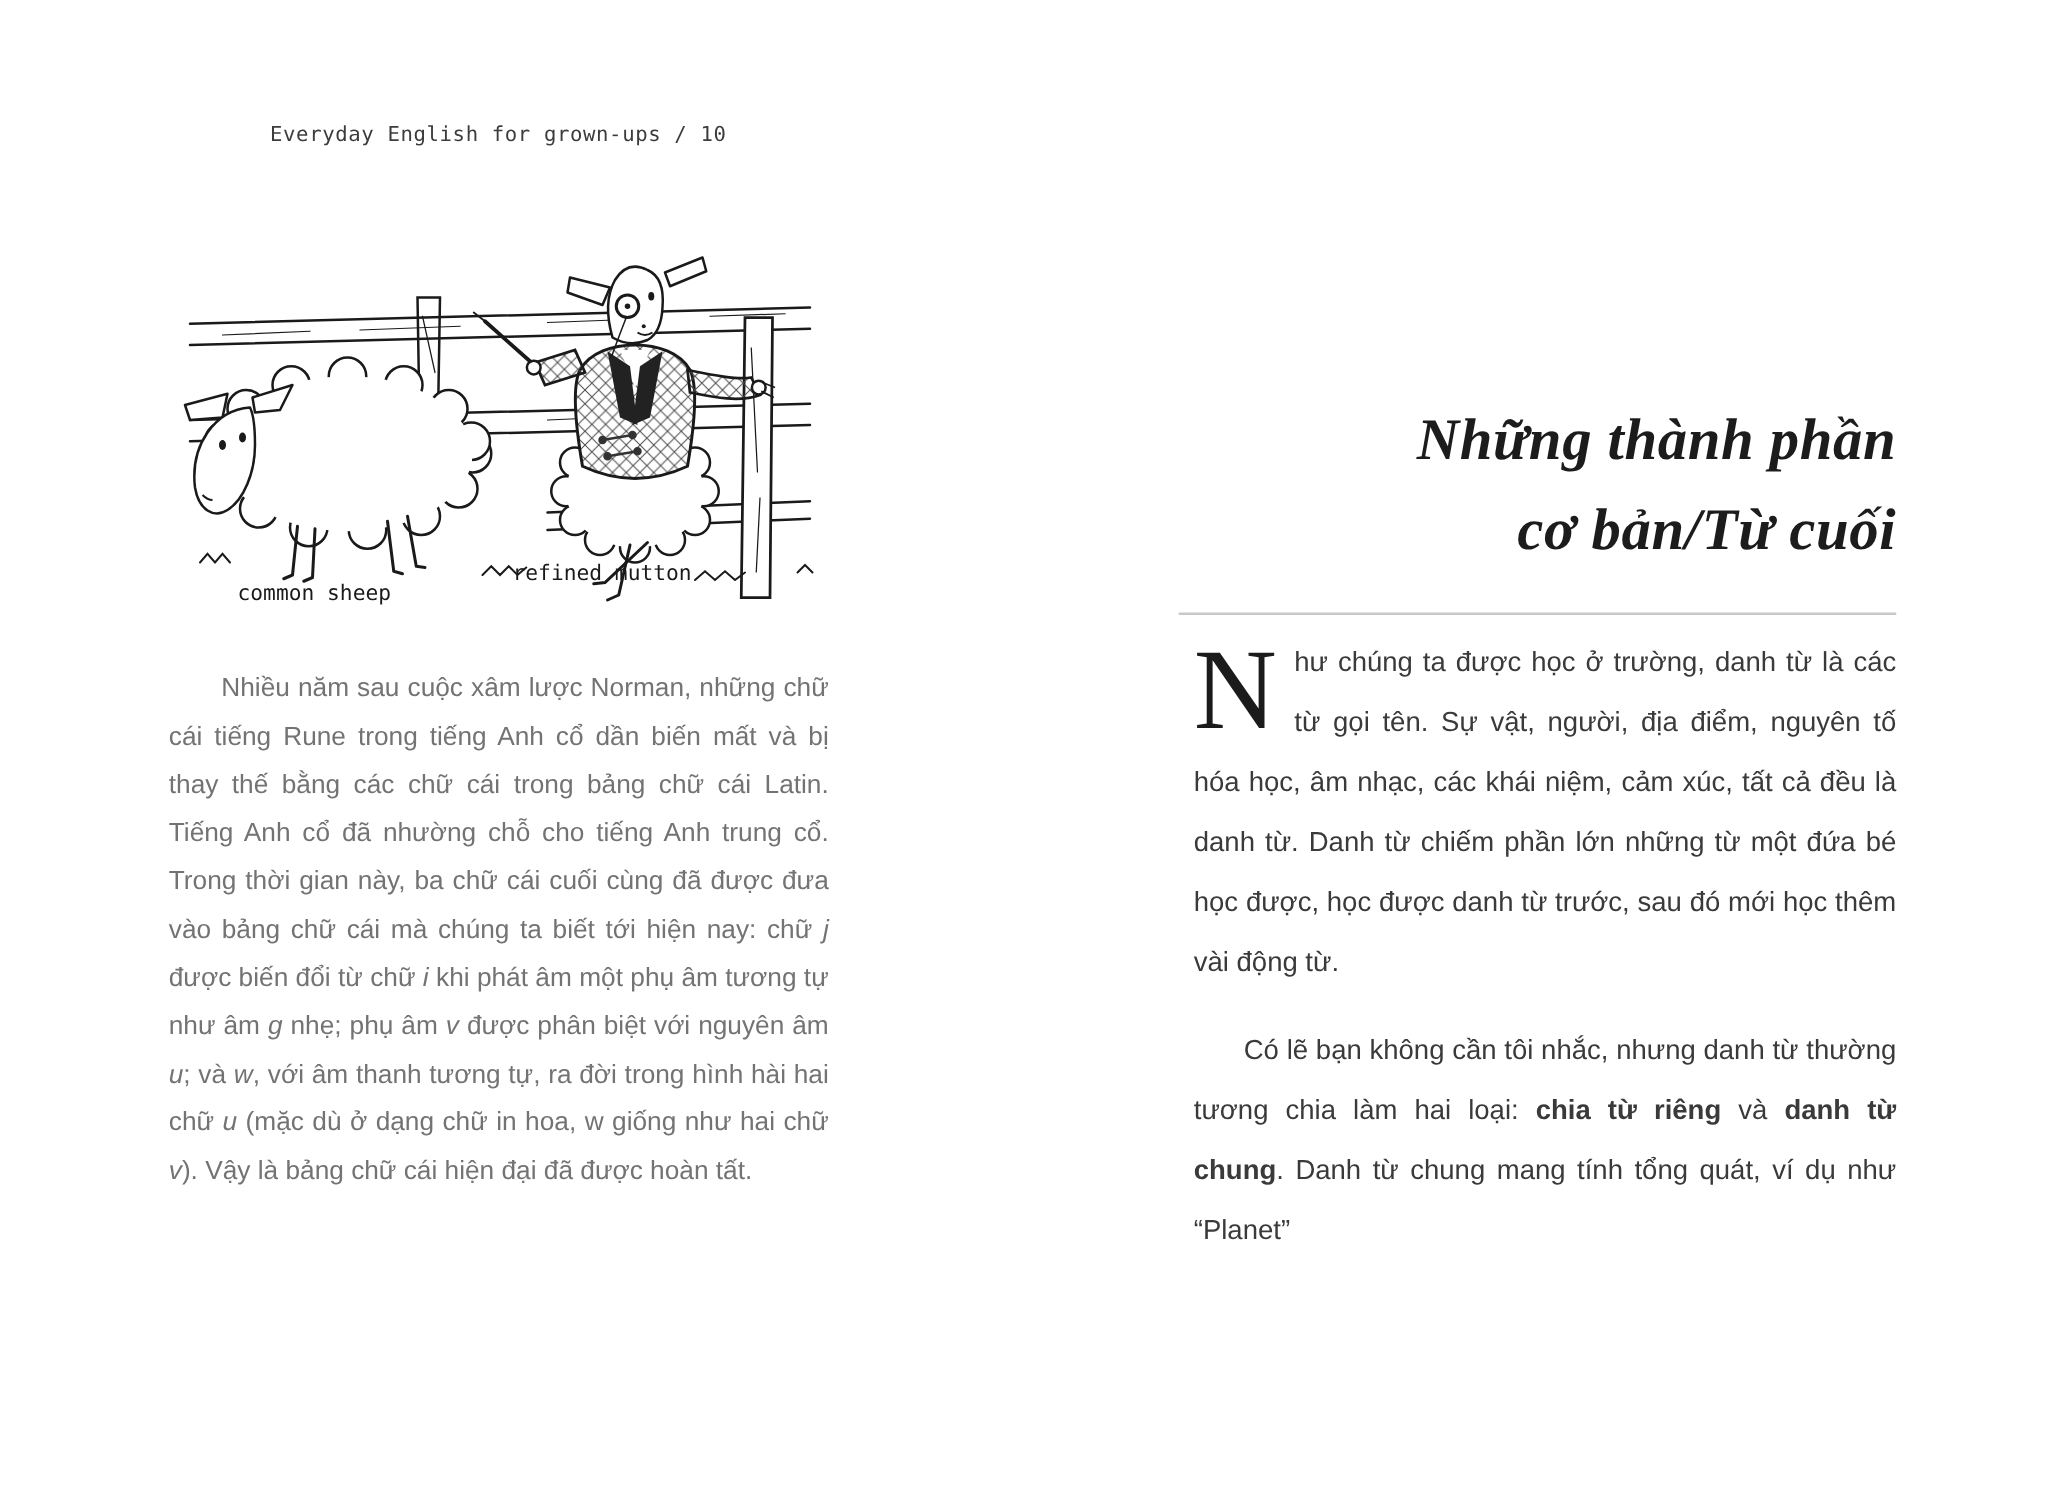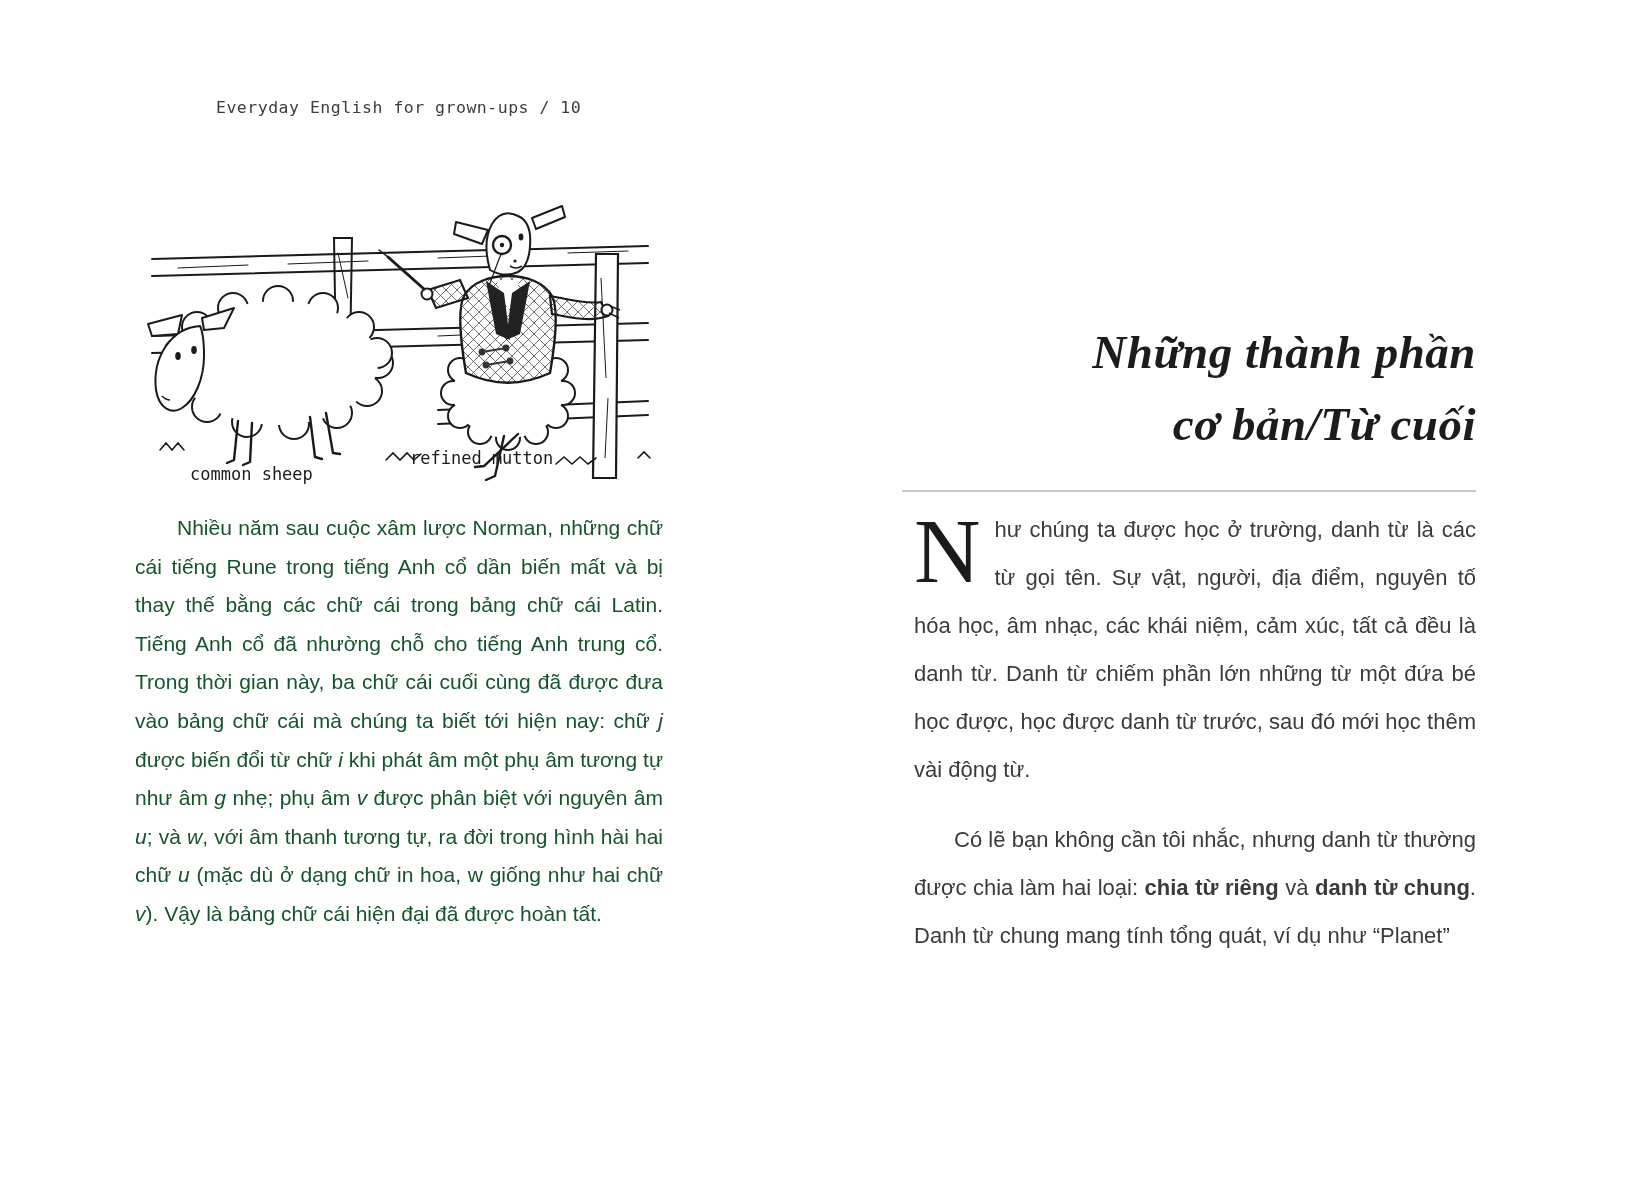--- a/index.html
+++ b/index.html
@@ -9,26 +9,26 @@
   }
   .page-header{
     position:absolute;left:216px;top:98px;
     font-family:"DejaVu Sans Mono", monospace;
     font-size:16.5px;letter-spacing:.5px;color:#3c3c3c;white-space:nowrap;
   }
   .illustration{
     position:absolute;left:138px;top:158px;width:528px;height:338px;
   }
   .left-para{
-    position:absolute;left:135px;top:488px;width:528px;
-    font-size:21px;line-height:38.6px;text-align:justify;color:#14532d;
+    position:absolute;left:135px;top:511px;width:528px;
+    font-size:21px;line-height:38.6px;text-align:justify;color:#737373;
     text-indent:42px;
   }
   .right-col{
-    position:absolute;left:914px;top:316px;width:562px;color:#3a3a3a;
+    position:absolute;left:955px;top:316px;width:562px;color:#3a3a3a;
   }
   .chapter-title{
     text-align:right;font-family:"Liberation Serif", serif;font-style:italic;
     font-weight:600;font-size:47px;line-height:72px;color:#1c1c1c;letter-spacing:.5px;
   }
   .divider{
     height:2px;background:#c9c9c9;border:none;
     margin:30px 0 0 -12px;width:574px;
   }
   .section-heading{
@@ -194,14 +194,14 @@
 
 <div class="right-col">
   <div class="chapter-title">
     <div>Những thành phần</div>
     <div>cơ bản/Từ cuối</div>
   </div>
   <div class="divider"></div>
   <p class="body-para para-1 rich">
     <span class="dropcap">N</span><span><span>hư chúng ta được học ở trường, danh từ là các từ gọi tên. Sự vật, người, địa điểm, nguyên tố hóa học, âm nhạc, các khái niệm, cảm xúc, tất cả đều là danh từ. Danh từ chiếm phần lớn những từ một đứa bé học được, học được danh từ trước, sau đó mới học thêm vài động từ.</span></span>
   </p>
-  <p class="body-para para-2 rich"><span>Có lẽ bạn không cần tôi nhắc, nhưng danh từ thường được chia làm hai loại: </span><b>chia từ riêng</b><span> và </span><b>danh từ chung</b><span>. Danh từ chung mang tính tổng quát, ví dụ như “Planet”</span></p>
+  <p class="body-para para-2 rich"><span>Có lẽ bạn không cần tôi nhắc, nhưng danh từ thường tương chia làm hai loại: </span><b>chia từ riêng</b><span> và </span><b>danh từ chung</b><span>. Danh từ chung mang tính tổng quát, ví dụ như “Planet”</span></p>
 </div>
 
 </body></html>

